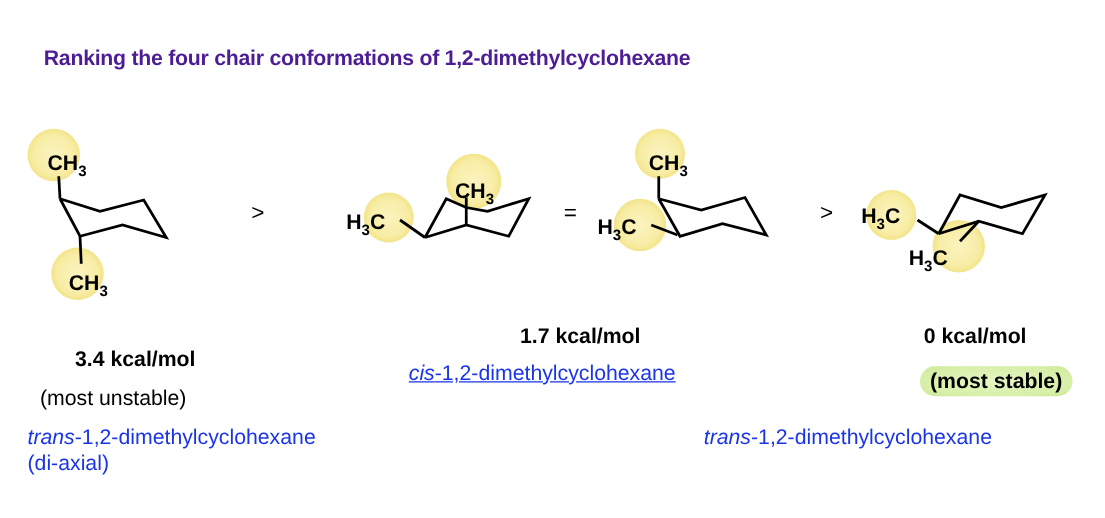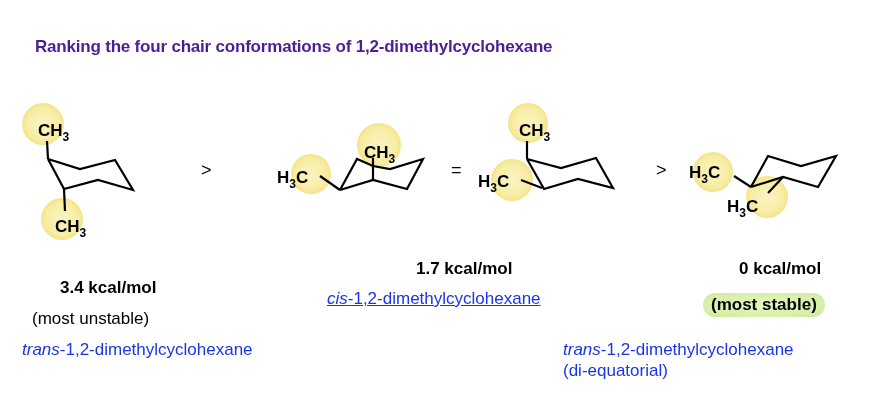--- a/index.html
+++ b/index.html
@@ -4,21 +4,21 @@
 <style>
   html,body{margin:0;padding:0;background:#ffffff;}
   body{width:884px;height:414px;position:relative;overflow:hidden;font-family:"Liberation Sans",sans-serif;}
   .abs{position:absolute;white-space:nowrap;}
   .title{left:35px;top:37px;font-size:17px;font-weight:bold;color:#4c1d95;letter-spacing:-0.2px;}
   .energy{font-size:17px;font-weight:bold;color:#000;}
   .note{font-size:17px;color:#000;}
   .blue{font-size:17px;color:#1a35e8;line-height:21px;}
   .blue i{font-style:italic;}
   .op{font-size:18px;color:#000;}
-  .pill{background:radial-gradient(ellipse at center,#e6f5c4 0%,#d7efa8 70%,#cbe895 100%);border-radius:16px;padding:2px 8px;font-weight:bold;font-size:17px;color:#000;}
+  .pill{background:radial-gradient(ellipse at center,#e6f5c4 0%,#d7efa8 70%,#cbe895 100%);border-radius:16px;padding:2px 8px;font-weight:bold;font-size:17px;color:#000;margin-left:33px;}
   svg text{font-family:"Liberation Sans",sans-serif;font-weight:bold;fill:#000;}
 </style>
 </head>
 <body>
 
 <div class="abs title">Ranking the four chair conformations of 1,2-dimethylcyclohexane</div>
 
 <svg class="abs" style="left:0;top:0;" width="884" height="260">
   <defs>
     <radialGradient id="hl" cx="50%" cy="50%" r="50%">
@@ -80,18 +80,18 @@
 <div class="abs note" style="left:32px;top:296px;margin-top:13px;">(most unstable)</div>
 
 <div class="abs blue" style="left:327px;top:288px;text-decoration:underline;">
   <i>cis</i><span>-1,2-dimethylcyclohexane</span>
 </div>
 
 <div class="abs pill" style="left:703px;top:293px;">(most stable)</div>
 
 <div class="abs blue" style="left:22px;top:339px;">
   <div><i>trans</i><span>-1,2-dimethylcyclohexane</span></div>
+  <div>(di-axial)</div>
 </div>
 
 <div class="abs blue" style="left:563px;top:339px;">
   <div><i>trans</i><span>-1,2-dimethylcyclohexane</span></div>
-  <div>(di-equatorial)</div>
 </div>
 
 </body></html>

